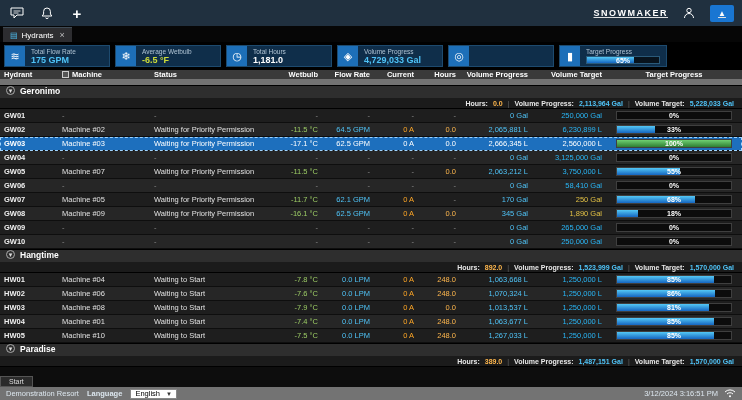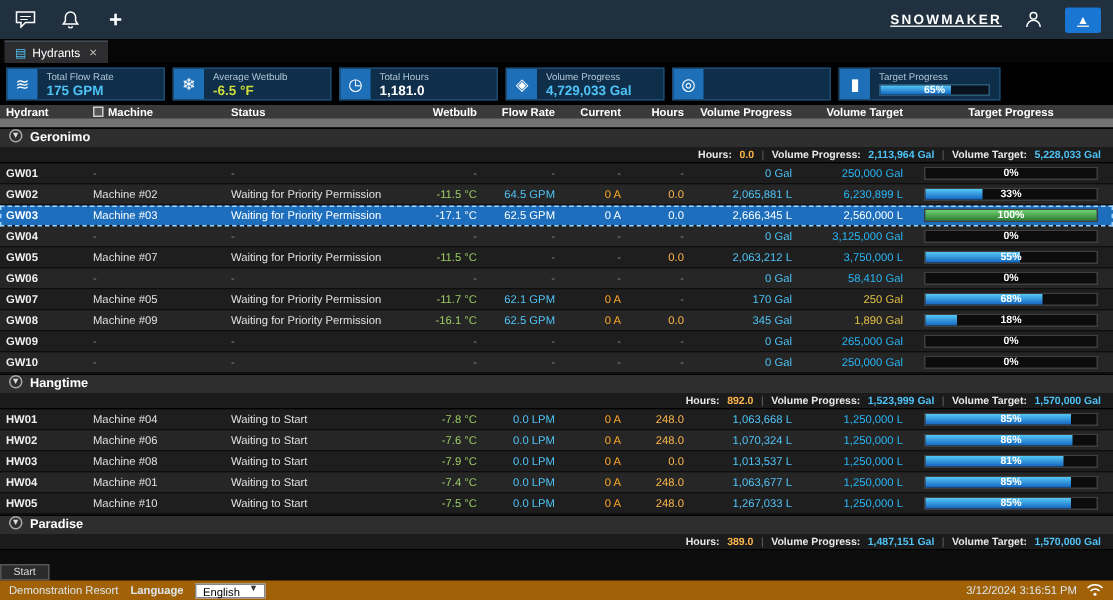--- a/index.html
+++ b/index.html
@@ -61,23 +61,23 @@
   .c.vp { color:#4fc3f7; }
   .c.vt { color:#29b6f6; }
   .c.vt.gold { color:#e2c044; }
   .c.dim { color:#8a8a8a; }
   .row.selected .c { color:#fff; }
   .bar { height:9px; background:#0c0c0c; border:1px solid #3f3f3f; position:relative; margin:0 6px; }
   .bar .fill { height:100%; width:0; background:linear-gradient(180deg,#54c8f5,#1565c0); }
   .bar .fill.green { background:linear-gradient(180deg,#6fd072,#2e7d32); }
   .bar .pct { position:absolute; inset:0; text-align:center; font-size:7px; line-height:8px; color:#fff; font-weight:bold; }
   
-  .statusbar { position:absolute; left:0; right:0; bottom:0; height:13px; background:#a16207; display:flex; align-items:center; gap:8px; padding:0 6px; font-size:7.5px; color:#dce6ee; }
+  .statusbar { position:absolute; left:0; right:0; bottom:0; height:13px; background:#737373; display:flex; align-items:center; gap:8px; padding:0 6px; font-size:7.5px; color:#dce6ee; }
   .lang-label { font-weight:bold; }
-  .lang-select { background:#fff; color:#000; height:10px; display:flex; align-items:flex-start; gap:6px; padding:0 4px; font-size:7.5px; border:1px solid #888; cursor:pointer; }
+  .lang-select { background:#fff; color:#000; height:10px; display:flex; align-items:center; gap:6px; padding:0 4px; font-size:7.5px; border:1px solid #888; cursor:pointer; }
   .lang-select .arr { font-size:6px; color:#333; }
   .sb-right { margin-left:auto; display:flex; align-items:center; gap:6px; }
   .start-chip { position:absolute; left:0; bottom:13px; background:#2b2b2b; border:1px solid #555; color:#ddd; font-size:7px; padding:1px 8px; }
 </style>
 </head>
 <body>
 
 <header class="topbar">
   <span class="tb-icon">
     <svg width="14" height="12" viewBox="0 0 14 12">

